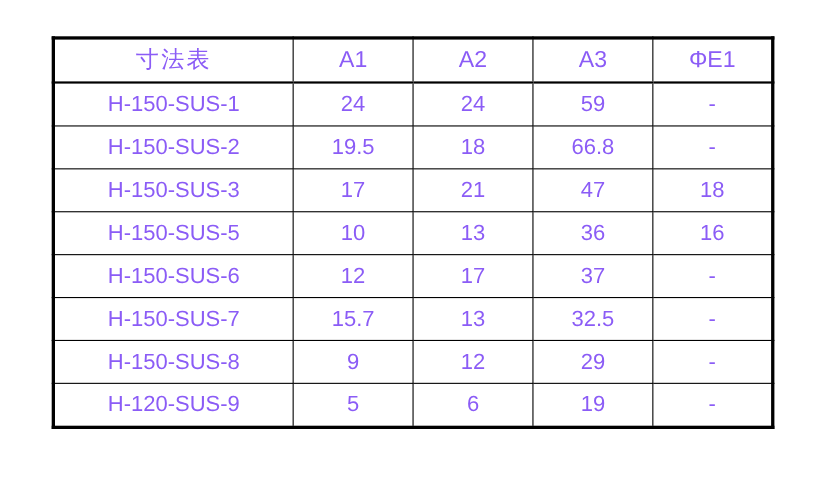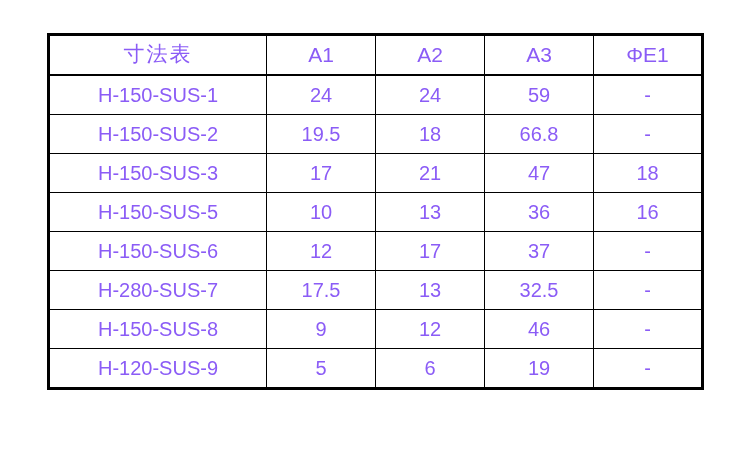--- a/index.html
+++ b/index.html
@@ -121,31 +121,31 @@
           <td>16</td>
         </tr>
         <tr>
           <td>H-150-SUS-6</td>
           <td>12</td>
           <td>17</td>
           <td>37</td>
           <td>-</td>
         </tr>
         <tr>
-          <td>H-280-SUS-7</td>
-          <td>17.5</td>
+          <td>H-150-SUS-7</td>
+          <td>15.7</td>
           <td>13</td>
           <td>32.5</td>
           <td>-</td>
         </tr>
         <tr>
           <td>H-150-SUS-8</td>
           <td>9</td>
           <td>12</td>
-          <td>46</td>
+          <td>29</td>
           <td>-</td>
         </tr>
         <tr>
           <td>H-120-SUS-9</td>
           <td>5</td>
           <td>6</td>
           <td>19</td>
           <td>-</td>
         </tr>
       </tbody>

